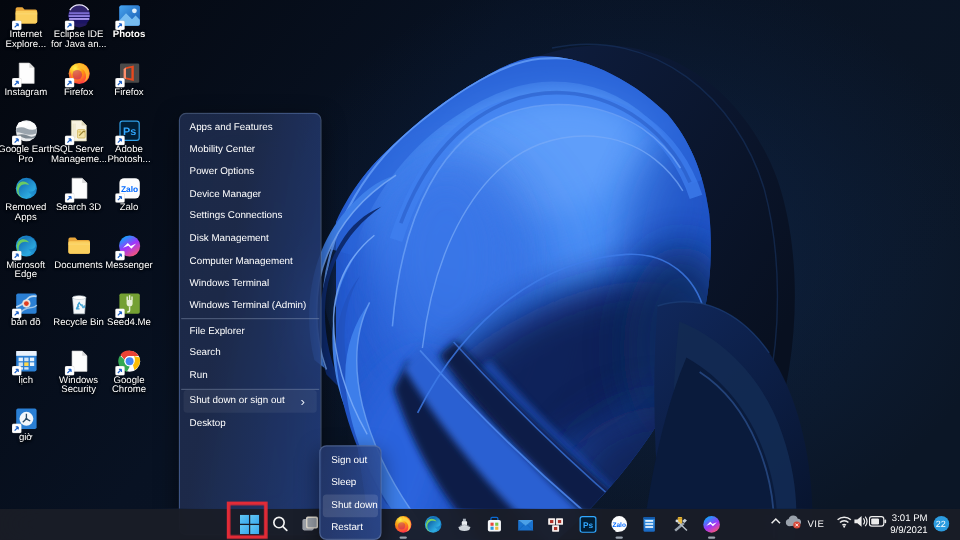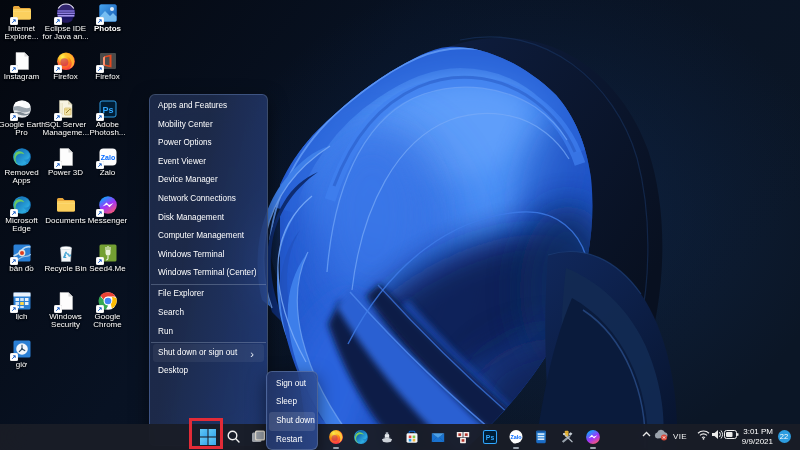--- a/index.html
+++ b/index.html
@@ -340,21 +340,21 @@
         <div class="ic">
           <svg width="22" height="22" viewBox="0 0 22 22">
 <path d="M5,2.5 H13.5 L17.5,6.5 V19.5 H5 Z" fill="#fdfdfd" stroke="#c8c8c8" stroke-width="0.5"></path>
 <path d="M13.5,2.5 L17.5,6.5 H13.5 Z" fill="#d8d8d8"></path>
           </svg>
           <svg class="scv" width="8" height="8" viewBox="0 0 8 8" style="position:absolute;left:-1px;bottom:-1px;top:auto;">
 <rect x="0" y="0" width="8" height="8" rx="1.5" fill="#fff" stroke="#b0b0b0" stroke-width="0.3"></rect>
 <path d="M2.2,5.8 L5.2,2.8 M5.2,2.8 H3.1 M5.2,2.8 V4.9" stroke="#1e62c8" stroke-width="1" fill="none"></path>
           </svg>
         </div>
-        <div class="lbl">Power 3D</div>
+        <div class="lbl">Search 3D</div>
       </div>
   <div class="cell" style="left:84.5px;top:146px;">
         <div class="ic">
           <svg width="22" height="22" viewBox="0 0 22 22">
 <rect x="2.5" y="2.5" width="17" height="17" rx="4" fill="#fdfdfd"></rect>
 <text x="11" y="14" font-family="Liberation Sans" font-size="7" font-weight="bold" fill="#0068ff" text-anchor="middle">Zalo</text>
           </svg>
           <svg class="scv" width="8" height="8" viewBox="0 0 8 8" style="position:absolute;left:-1px;bottom:-1px;top:auto;">
 <rect x="0" y="0" width="8" height="8" rx="1.5" fill="#fff" stroke="#b0b0b0" stroke-width="0.3"></rect>
 <path d="M2.2,5.8 L5.2,2.8 M5.2,2.8 H3.1 M5.2,2.8 V4.9" stroke="#1e62c8" stroke-width="1" fill="none"></path>
@@ -524,27 +524,26 @@
           </svg>
         </div>
         <div class="lbl">giờ</div>
       </div>
   </div>
 
   <div id="winx">
     <div class="mi">Apps and Features</div>
     <div class="mi">Mobility Center</div>
     <div class="mi">Power Options</div>
-    <div class="mi">Event Viewer</div>
     <div class="mi">Device Manager</div>
-    <div class="mi">Network Connections</div>
+    <div class="mi">Settings Connections</div>
     <div class="mi">Disk Management</div>
     <div class="mi">Computer Management</div>
     <div class="mi">Windows Terminal</div>
-    <div class="mi">Windows Terminal (Center)</div>
+    <div class="mi">Windows Terminal (Admin)</div>
     <div class="sep"></div>
     <div class="mi">File Explorer</div>
     <div class="mi">Search</div>
     <div class="mi">Run</div>
     <div class="sep"></div>
     <div class="mi hl">Shut down or sign out<span class="arr">›</span></div>
     <div class="mi">Desktop</div>
   </div>
 
   <div id="sub">

